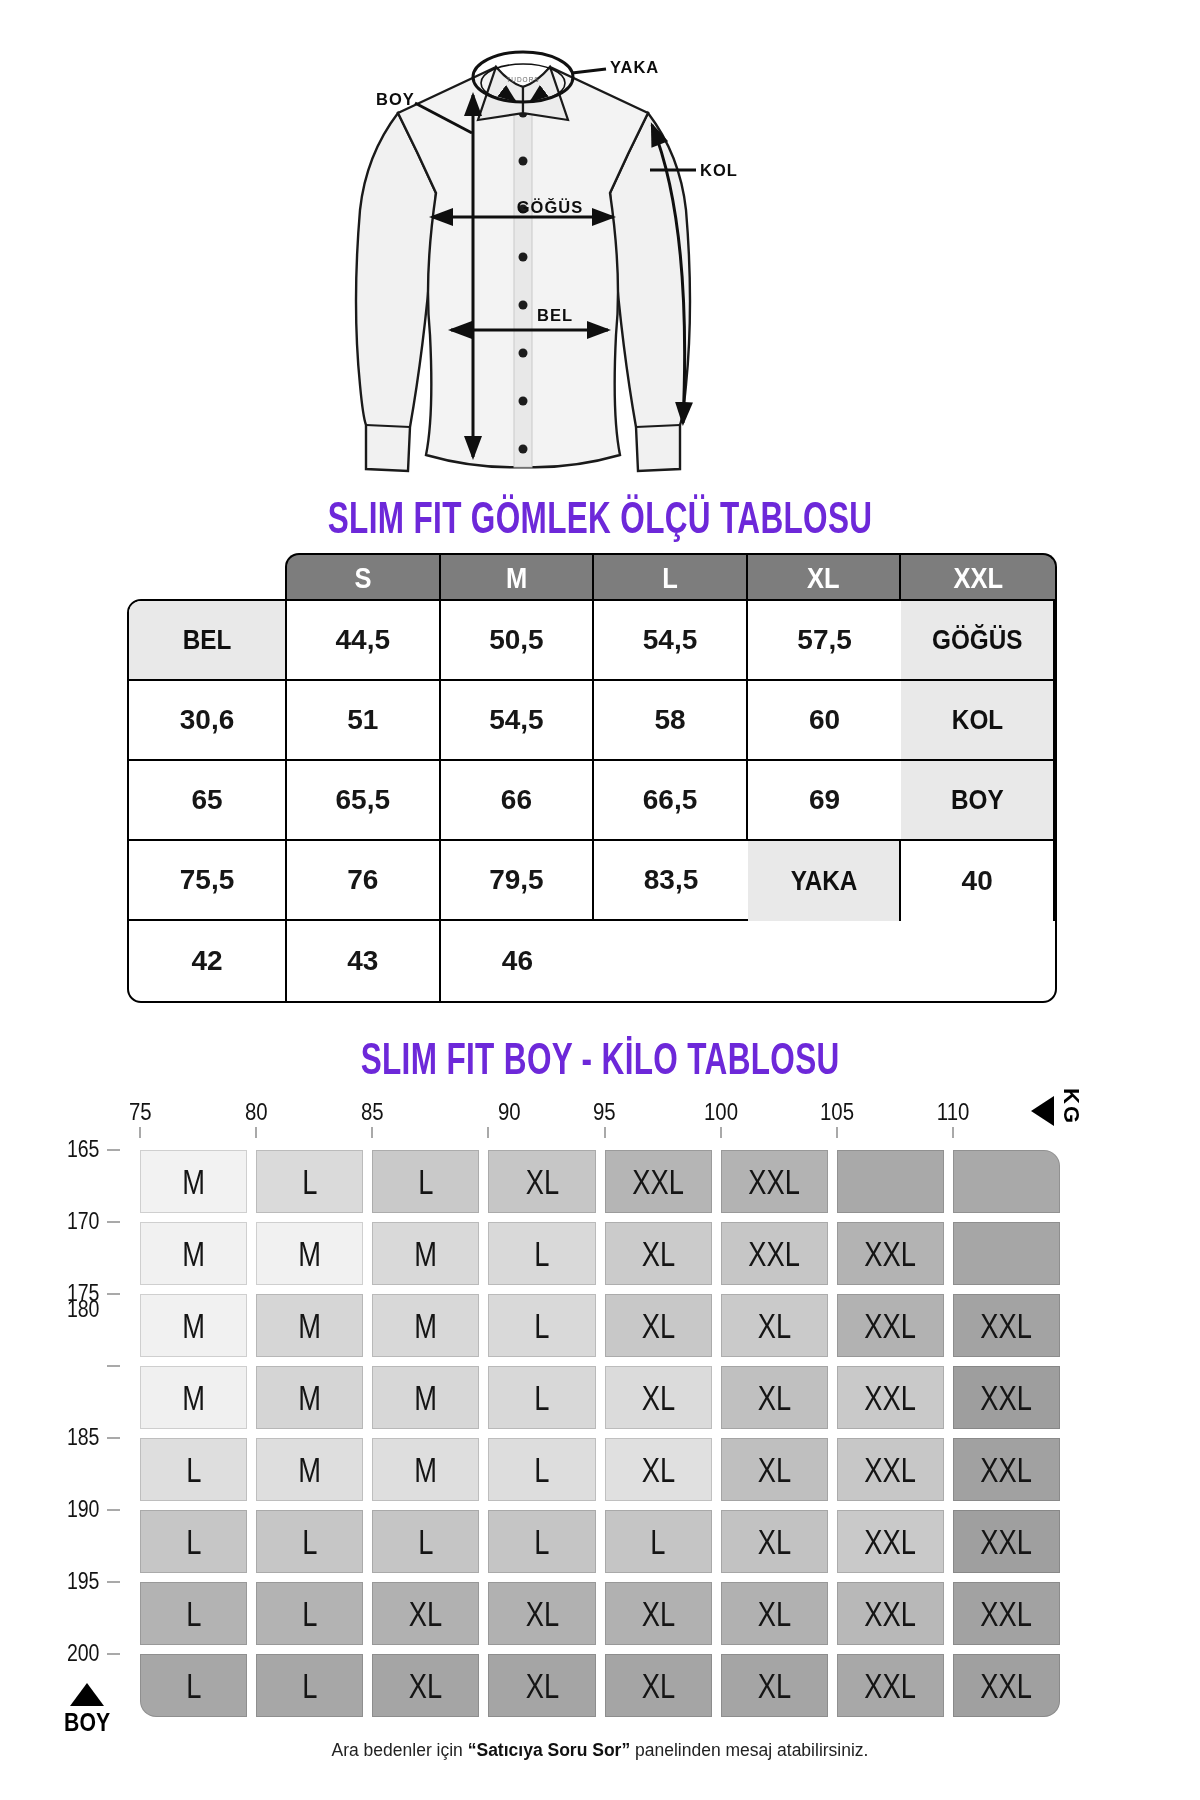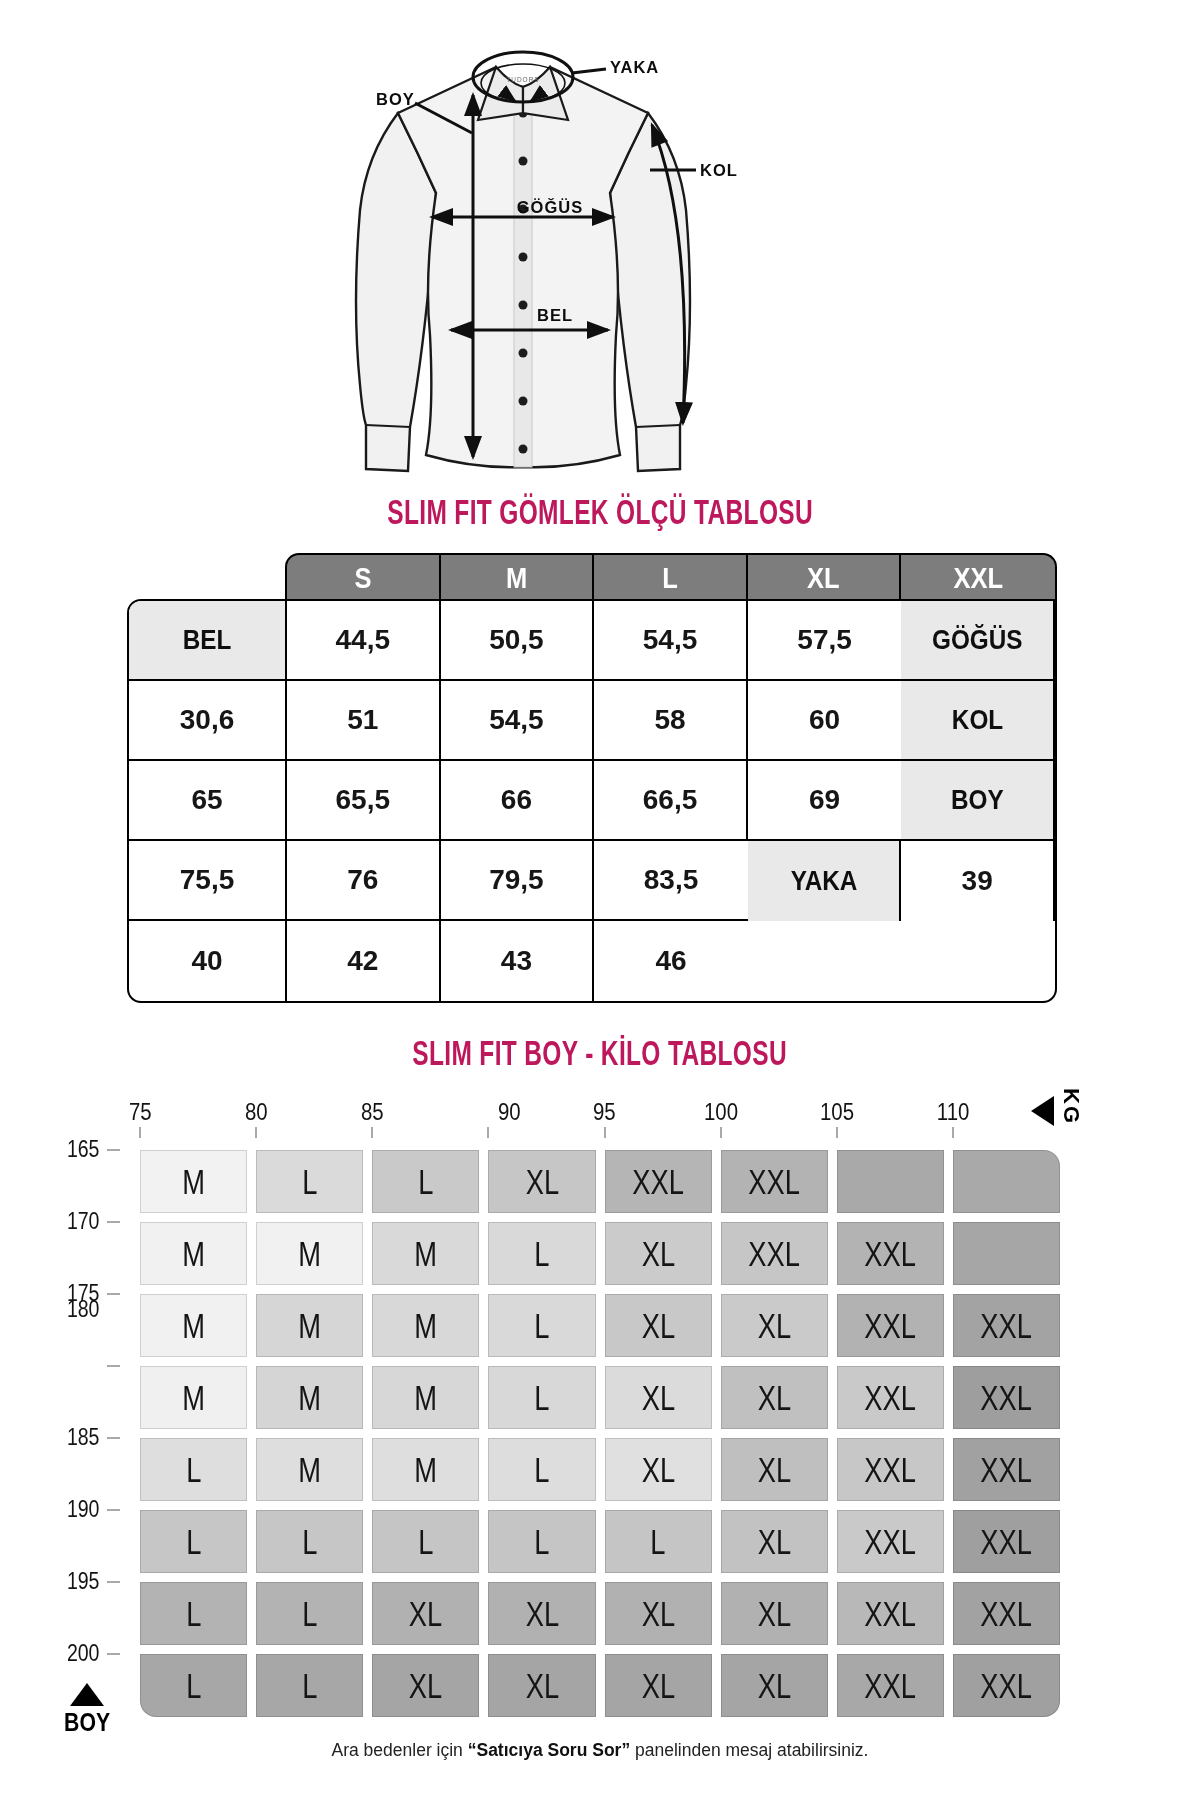--- a/index.html
+++ b/index.html
@@ -9,21 +9,21 @@
   .cond78{display:inline-block;transform:scaleX(0.78);transform-origin:center;white-space:nowrap;}
   .cond85{display:inline-block;transform:scaleX(0.85);transform-origin:center;white-space:nowrap;}
   .cond9{display:inline-block;transform:scaleX(0.90);transform-origin:center;white-space:nowrap;}
 
   
   #shirt-svg{position:absolute;left:300px;top:25px;}
   .mlabel{position:absolute;font-weight:700;font-size:16.5px;letter-spacing:1px;color:#0d0d0d;}
 
   
   .title{position:absolute;left:0;width:1200px;text-align:center;font-weight:700;
-         font-size:35px;letter-spacing:0.5px;color:#be185d;}
+         font-size:45px;letter-spacing:0.5px;color:#6d28d9;}
   #title-1{top:492px;}
   #title-2{top:1033px;}
 
   
   #st-wrap{position:absolute;left:127px;top:553px;width:930px;height:450px;}
   #st-header{position:absolute;left:158px;top:0;width:772px;height:47px;background:#7d7d7d;
              border:2.5px solid #000;border-bottom:none;border-radius:14px 14px 0 0;
              display:grid;grid-template-columns:repeat(5,1fr);overflow:hidden;box-sizing:border-box;}
   .hcell{display:flex;align-items:center;justify-content:center;color:#fff;font-weight:700;
          font-size:30px;box-sizing:border-box;}
@@ -204,23 +204,20 @@
           <span>76</span>
         </div>
         <div class="vcell br bb">
           <span>79,5</span>
         </div>
         <div class="vcell bb">
           <span>83,5</span>
         </div>
         <div class="lcell br">
           <span class="cond9">YAKA</span>
-        </div>
-        <div class="vcell br">
-          <span>39</span>
         </div>
         <div class="vcell br">
           <span>40</span>
         </div>
         <div class="vcell br">
           <span>42</span>
         </div>
         <div class="vcell br">
           <span>43</span>
         </div>

